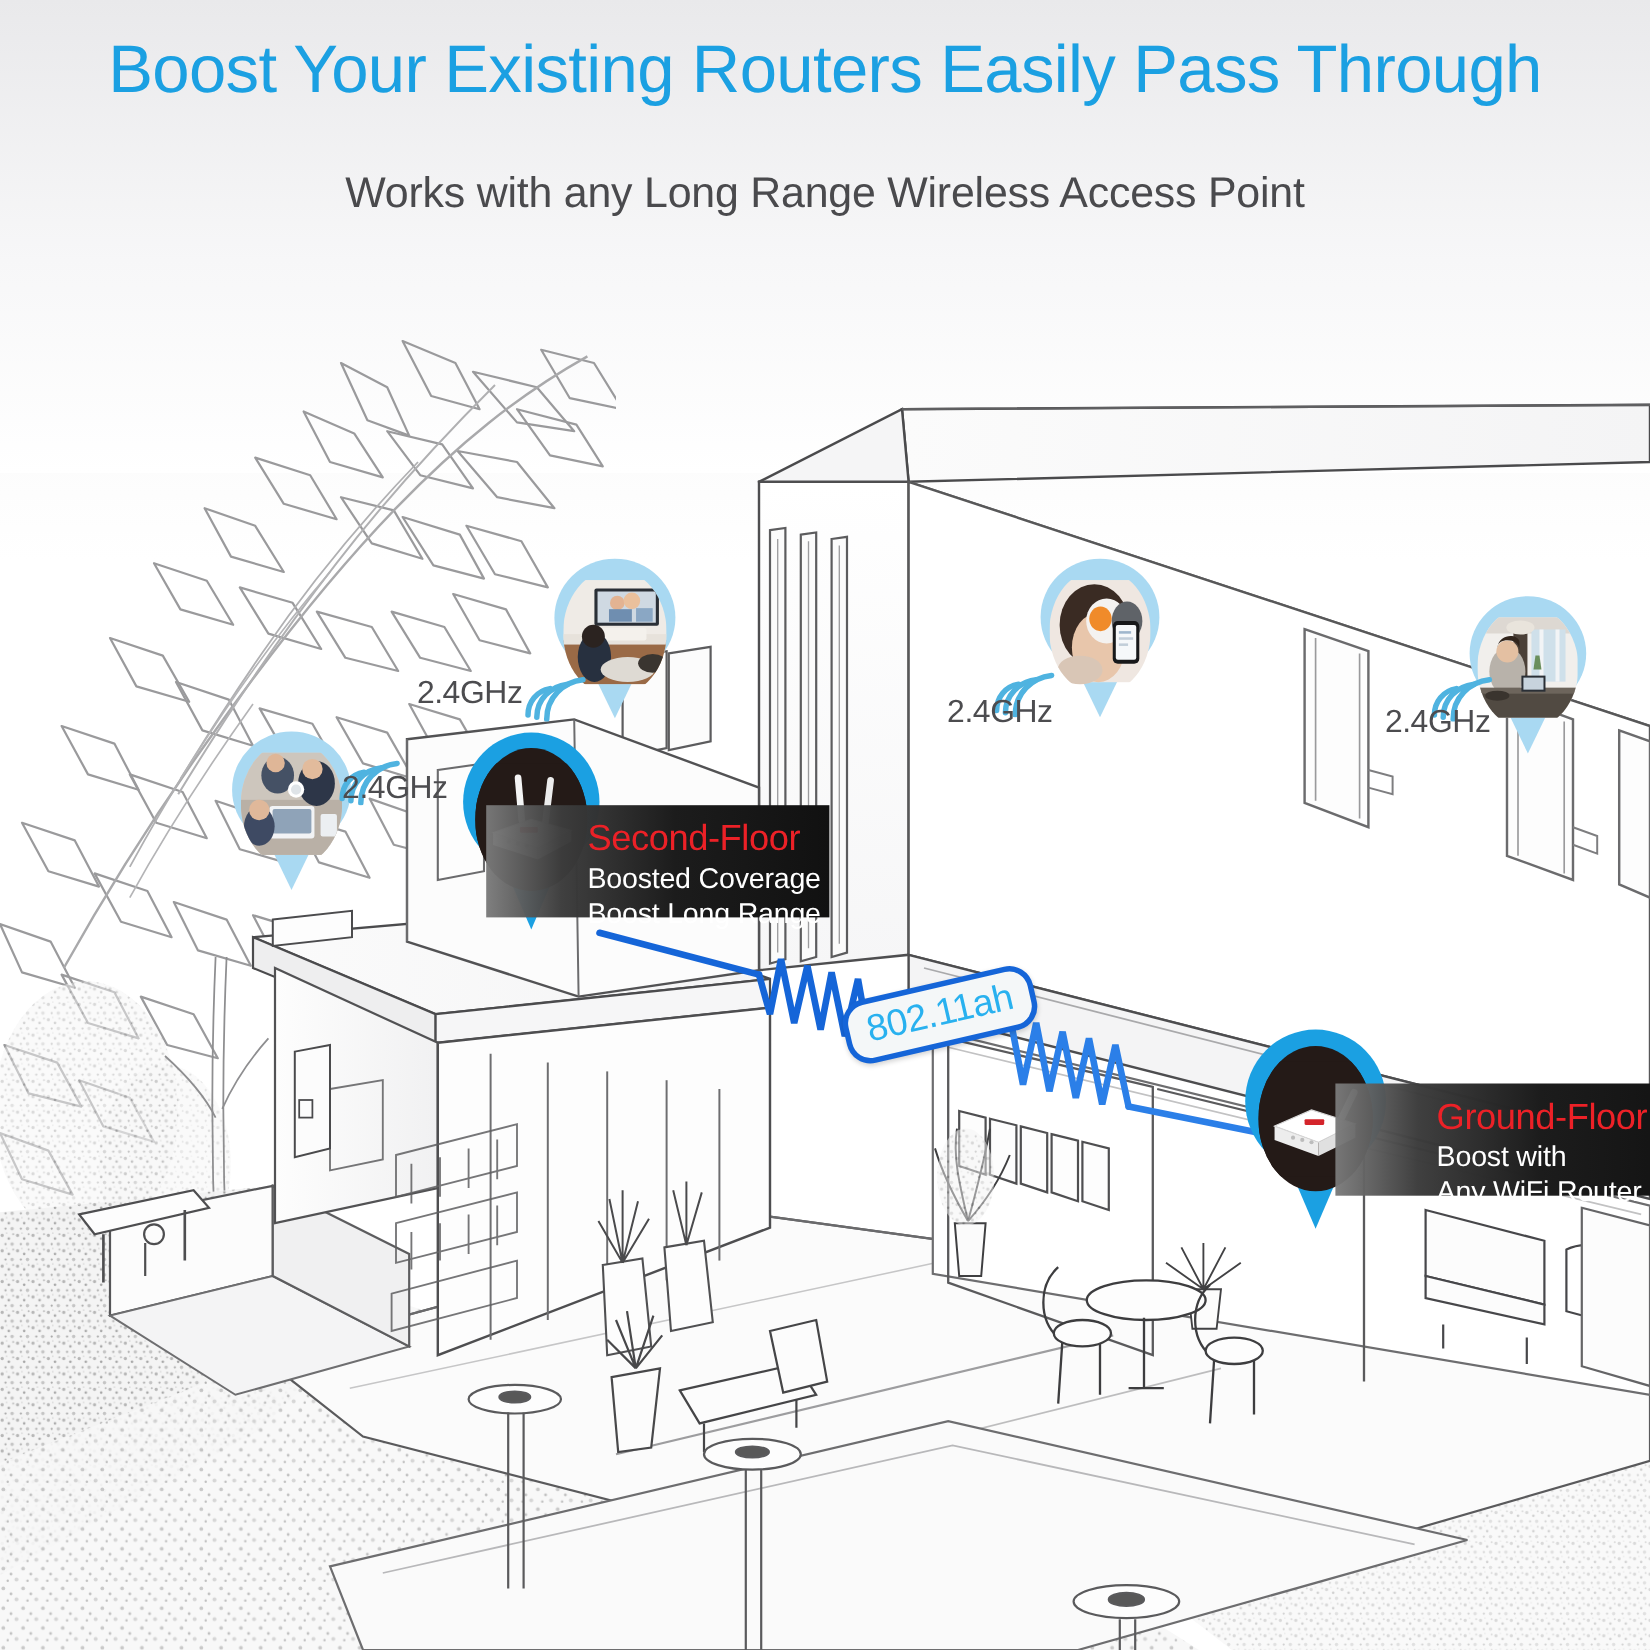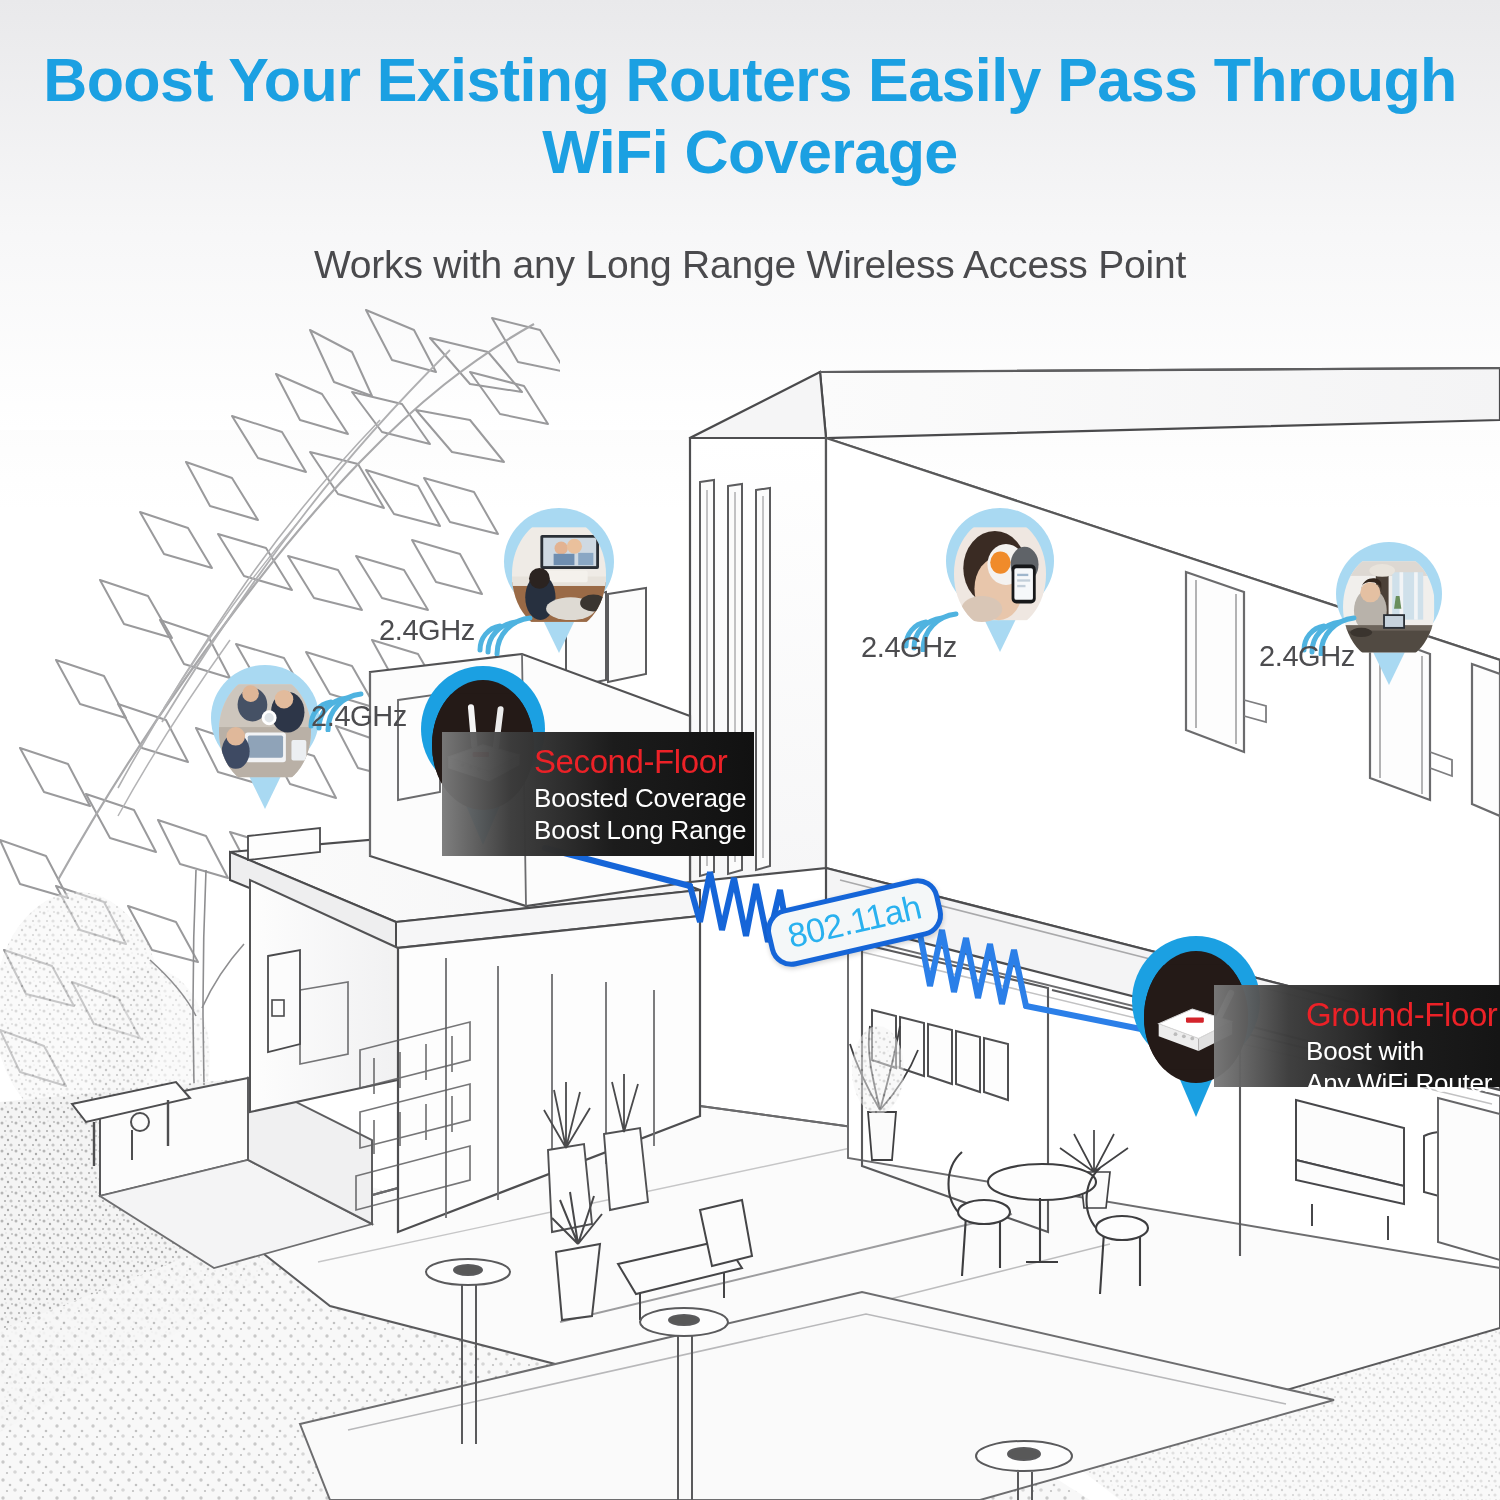--- a/index.html
+++ b/index.html
@@ -19,25 +19,25 @@
   
   #header {
     position: absolute;
     left: 0; top: 0;
     width: 1500px;
     z-index: 40;
     text-align: center;
   }
   #title {
     margin: 0;
-    padding-top: 44px;
+    padding-top: 27px;
     color: #1ba0e2;
     font-size: 61px;
     line-height: 72px;
-    font-weight: 700;
+    font-weight: 400;
     letter-spacing: -0.6px;
     font-family: "Liberation Sans", sans-serif;
   }
   #subtitle {
     margin: 16px;
     padding-top: 38px;
     color: #4a4a4d;
     font-size: 39px;
     line-height: 46px;
     font-weight: 400;
@@ -479,21 +479,20 @@
     <g fill="none" stroke="#2b7fe8" stroke-width="6" stroke-linejoin="miter" stroke-linecap="round">
       <path d="M920 934 L930 986 L942 930 L954 992 L966 938 L978 998 L990 944 L1002 1004 L1014 950 L1026 1006"></path>
       <path d="M1026 1006 L1166 1034"></path>
     </g>
 
   </svg>
 
   <div id="header">
     <h1 id="title">
       <span>Boost Your Existing Routers Easily Pass Through</span><br>
-      <span>WiFi Coverage</span>
     </h1>
     <p id="subtitle">Works with any Long Range Wireless Access Point</p>
   </div>
 
   <div class="pin pin-lt" style="left:211px; top:665px; width:108px; height:132px;">
     <div class="pin-shape">
       <div class="tail"></div>
       <div class="bubble"></div>
       <div class="photo">
         <svg viewBox="0 0 100 100" width="100%" height="100%">
@@ -624,21 +623,21 @@
     <svg width="64" height="56" viewBox="0 0 64 56">
       <g fill="none" stroke="#4fb3e0" stroke-width="5" stroke-linecap="round">
         <path d="M8 50 C8 38 16 28 28 26"></path>
         <path d="M16 52 C16 36 28 24 44 22"></path>
         <path d="M25 54 C25 34 40 20 58 18"></path>
       </g>
     </svg>
   </div>
   <div class="ghz" style="left:1259px; top:640px;">2.4GHz</div>
 
-  <div class="callout" style="left:442px; top:732px; width:312px; height:124px;">
+  <div class="callout" style="left:442px; top:732px; width:312px; height:102px;">
     <div class="ctitle">Second-Floor</div>
     <div class="cline">Boosted Coverage</div>
     <div class="cline">Boost Long Range</div>
   </div>
   <div class="pin pin-rt" style="left:421px; top:666px; width:124px; height:158px;">
     <div class="pin-shape">
       <div class="tail"></div>
       <div class="bubble"></div>
       <div class="disc">
         <svg viewBox="0 0 100 100" width="100%" height="100%">

